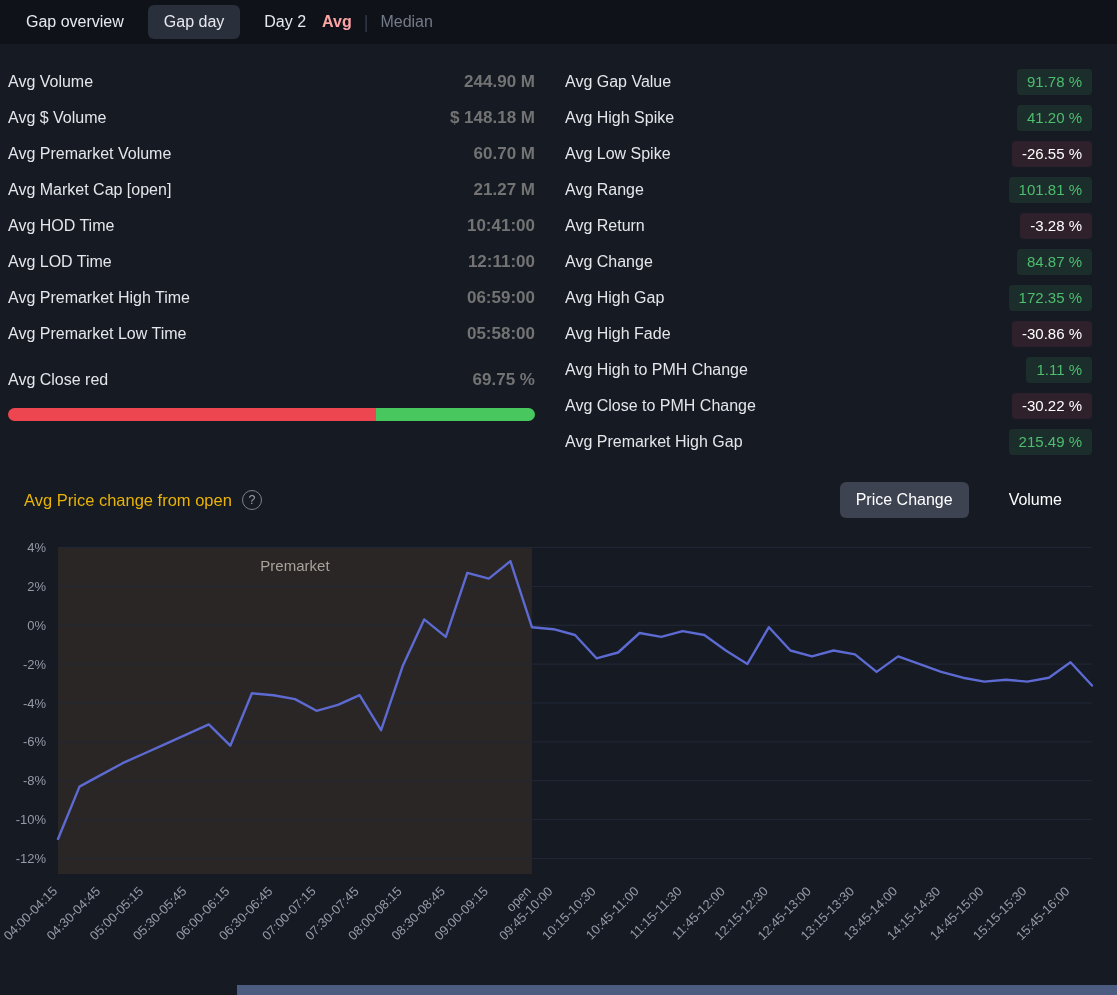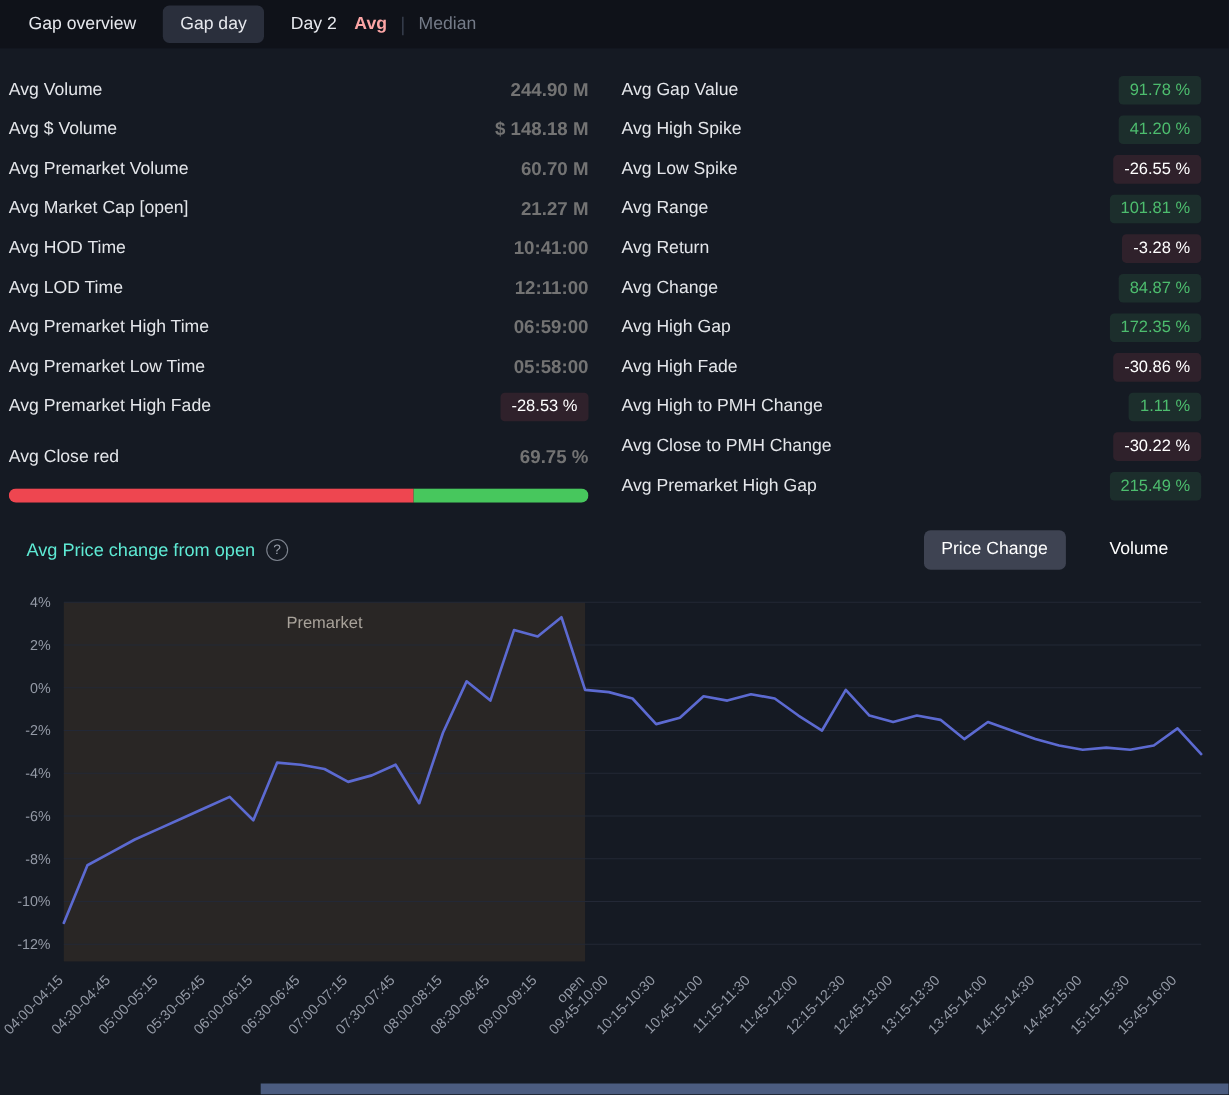--- a/index.html
+++ b/index.html
@@ -44,21 +44,21 @@
     display:flex; width:100%;
   }
   .bar-red   { background:#ee4650; height:100%; }
   .bar-green { background:#47c75d; height:100%; flex:1; }
   
   .chart-header {
     display:flex; align-items:center; justify-content:space-between;
     padding:22px 39px 0 24px;
   }
   .chart-title-wrap { display:flex; align-items:center; gap:10px; }
-  .chart-title { font-size:16.5px; color:#5eead4; }
+  .chart-title { font-size:16.5px; color:#eab308; }
   .help-icon {
     width:20px; height:20px; border:1.5px solid #7d838e; border-radius:50%;
     color:#9aa0ab; font-size:12.5px; display:inline-flex; align-items:center;
     justify-content:center; cursor:pointer;
   }
   .chart-buttons { display:flex; align-items:center; gap:24px; }
   .chart-btn {
     font-family:"Liberation Sans", sans-serif;
     font-size:16px; color:#ffffff; background:none; border:none;
     padding:9px 16px; border-radius:6px; cursor:pointer;
@@ -117,24 +117,20 @@
         <span class="stat-label">Avg LOD Time</span>
         <span class="stat-value plain">12:11:00</span>
       </div>
       <div class="stat-row">
         <span class="stat-label">Avg Premarket High Time</span>
         <span class="stat-value plain">06:59:00</span>
       </div>
       <div class="stat-row">
         <span class="stat-label">Avg Premarket Low Time</span>
         <span class="stat-value plain">05:58:00</span>
-      </div>
-      <div class="stat-row">
-        <span class="stat-label">Avg Premarket High Fade</span>
-        <span class="stat-value badge badge-red">-28.53 %</span>
       </div>
       <div class="stat-row gap-before">
         <span class="stat-label">Avg Close red</span>
         <span class="stat-value plain">69.75 %</span>
       </div>
       <div class="close-bar">
         <div class="bar-red" style="width: 69.75%;"></div>
         <div class="bar-green"></div>
       </div>
     </div>

